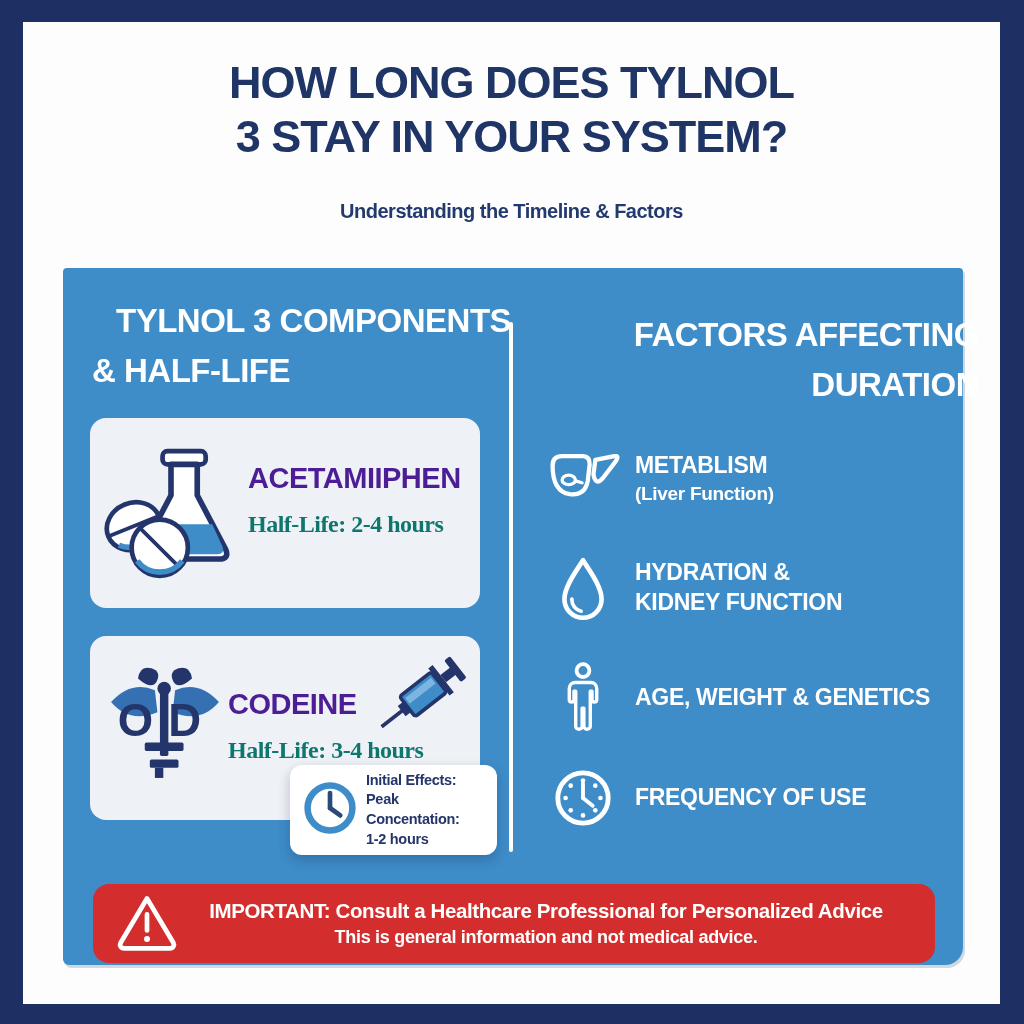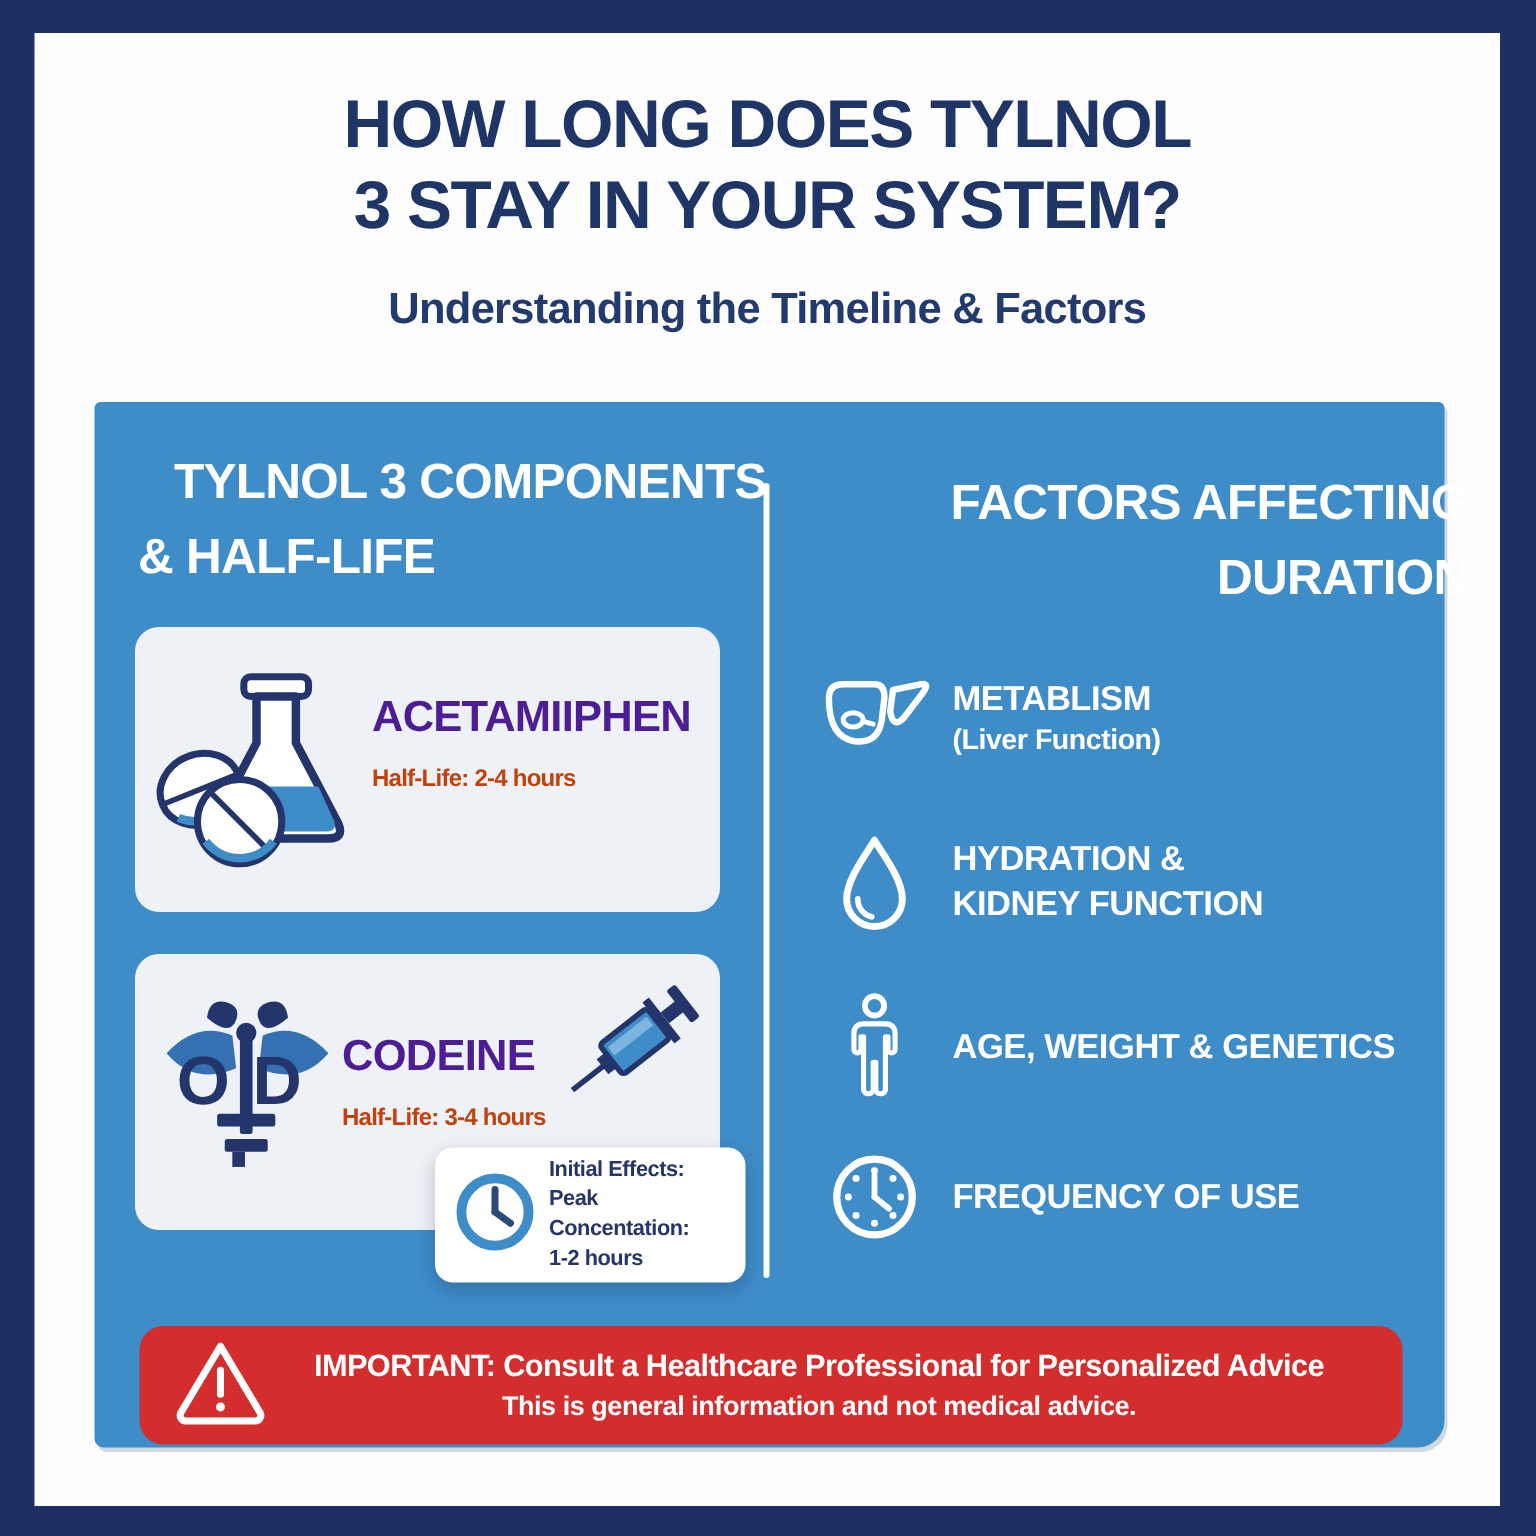--- a/index.html
+++ b/index.html
@@ -3,39 +3,39 @@
 <meta charset="utf-8">
 <style>
   * { margin:0; padding:0; box-sizing:border-box; }
   body { font-family:"Liberation Sans", sans-serif; }
   #root { position:relative; width:1024px; height:1024px; background:#1d2f63; overflow:hidden; }
   #canvas { position:absolute; left:23px; top:22px; width:977px; height:982px; background:#fdfdfe; }
 
   
   .header { position:absolute; left:0; top:34px; width:977px; text-align:center; }
   .title { font-size:45px; line-height:1.2; font-weight:700; letter-spacing:-1px; color:#1e3566; white-space:pre-line; }
-  .subtitle { margin-top:26px; font-size:29px; font-weight:600; letter-spacing:-0.5px; color:#223a6d; }
+  .subtitle { margin-top:36px; font-size:20px; font-weight:600; letter-spacing:-0.5px; color:#223a6d; }
 
   
   .panel { position:absolute; left:40px; top:246px; width:900px; height:697px; background:#3e8cc8;
            border-radius:4px 4px 18px 6px; box-shadow:2px 3px 0 rgba(120,150,170,0.35); }
 
   .col-heading { color:#fff; font-weight:700; letter-spacing:-0.5px; font-size:33px; line-height:1.5; white-space:pre-line; }
   .left-heading { position:absolute; left:29px; top:28px; text-indent:24px; }
   .left-heading::first-line { }
   .right-heading { position:absolute; left:464px; top:42px; width:452px; text-align:right; }
 
   .divider { position:absolute; left:446px; top:54px; width:4px; height:530px; background:#fff; border-radius:2px; }
 
   
   .card { position:absolute; left:27px; width:390px; background:#eef1f5; border-radius:16px; }
   .card1 { top:150px; height:190px; }
   .card2 { top:368px; height:184px; }
   .card-name { font-size:29px; font-weight:700; letter-spacing:-0.5px; color:#4c1d95; }
-  .card-halflife { margin-top:16px; font-size:16px; font-weight:700; letter-spacing:-0.5px; color:#c2410c; }
+  .card-halflife { margin-top:16px; font-size:24px; font-weight:700; letter-spacing:-0.5px; color:#0f766e;font-family:Liberation Serif, serif; }
   .card1-text { position:absolute; left:158px; top:44px; }
   .card2-text { position:absolute; left:138px; top:52px; }
   .card1-icon { position:absolute; left:6px; top:22px; }
   .card2-icon { position:absolute; left:16px; top:18px; }
   .syringe-wrap { position:absolute; left:278px; top:10px; }
 
   
   .peak-card { position:absolute; left:227px; top:497px; width:207px; height:90px; background:#fff; border-radius:12px;
                box-shadow:0 5px 12px rgba(20,40,80,0.25); display:flex; align-items:center; gap:8px; padding:6px 8px 6px 12px; }
   .peak-text { flex:1; text-align:left; color:#24356b; font-size:14.5px; font-weight:700; line-height:1.35; letter-spacing:-0.3px; }

